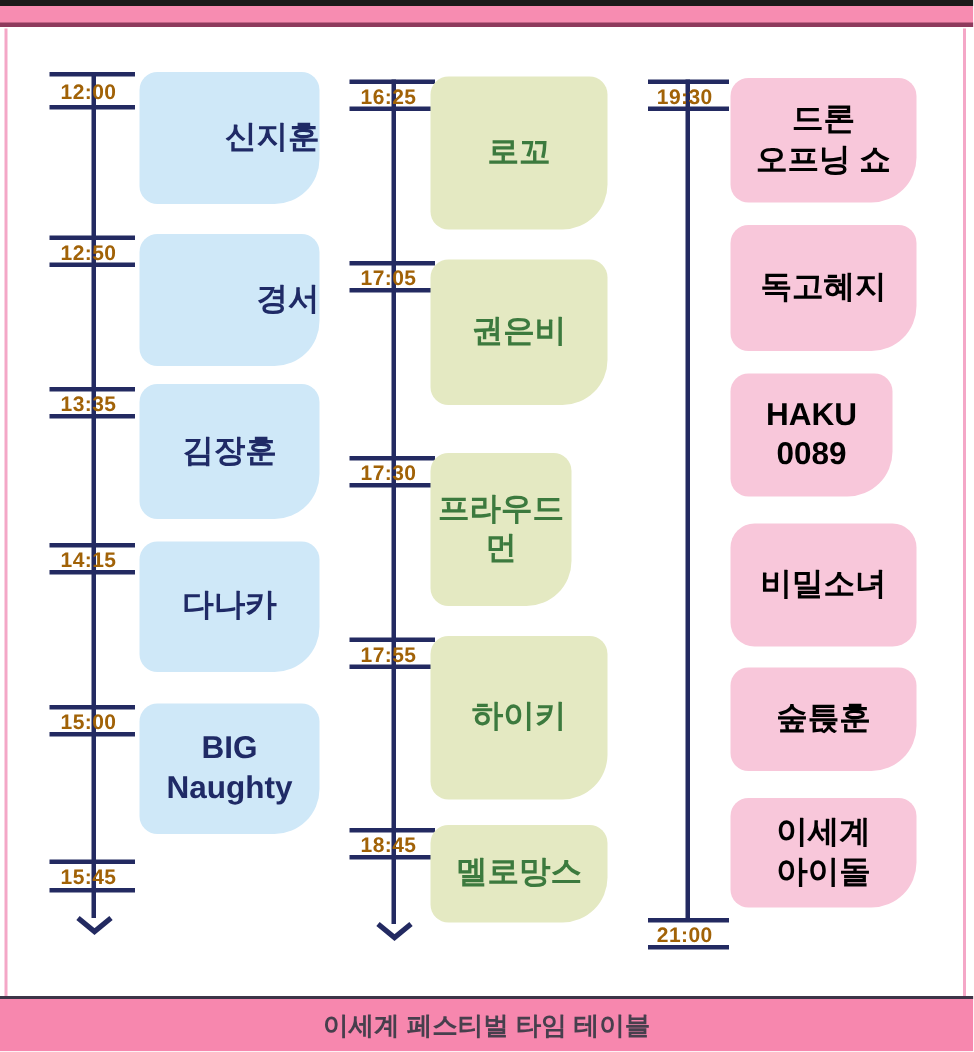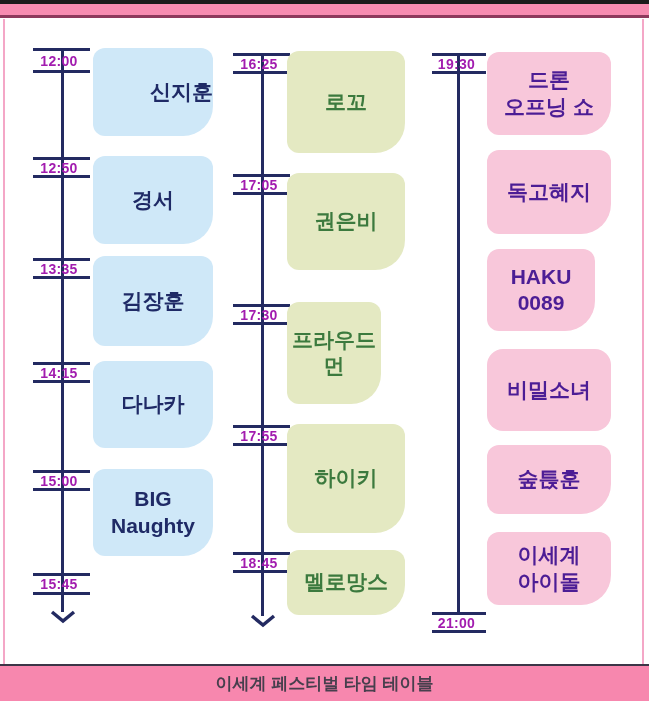--- a/index.html
+++ b/index.html
@@ -13,31 +13,31 @@
   .border-side.left  { left:3px; }
   .border-side.right { left:642px; }
 
   .vline { position:absolute; width:3px; background:#232a61; }
 
   .marker { position:absolute; }
   .marker .tick { position:absolute; left:0; width:100%; height:3px; background:#232a61; }
   .marker .tick.top { top:0; } .marker .tick.bottom { bottom:0; }
   .marker .time {
     position:absolute; left:0; right:5px; top:50%; transform:translateY(-50%);
-    text-align:center; font-weight:bold; font-size:14px; color:#a21caf; letter-spacing:.3px;
+    text-align:center; font-weight:bold; font-size:14px; color:#a16207; letter-spacing:.3px;
   }
 
   .box {
     position:absolute; border-radius:12px 12px 30px 12px;
     display:flex; align-items:center; justify-content:center; text-align:center;
     font-weight:bold; font-size:21px; line-height:1.25; white-space:pre-line;
   }
   .box.blue  { background:#cfe8f8; color:#1f2a66; }
   .box.green { background:#e4e9c2; color:#3c7a3e; }
-  .box.pink  { background:#f8c7da; color:#4c1d95; }
+  .box.pink  { background:#f8c7da; color:#000000; }
 
   .arrow-svg { position:absolute; }
 
   .caption {
     position:absolute; left:0; top:664px; width:649px; height:37px; box-sizing:border-box;
     background:#f787ae; border-top:2px solid #3c3547;
     display:flex; align-items:center; justify-content:center;
     font-weight:bold; font-size:17px; color:#473f4d;
   }
 </style>
@@ -82,21 +82,21 @@
     <div class="tick top"></div>
     <div class="time">15:45</div>
     <div class="tick bottom"></div>
   </div>
 
   <svg class="arrow-svg" style="left:50px; top:610px;" width="26" height="14">
     <polyline points="2,2 13,11 24,2" fill="none" stroke="#232a61" stroke-width="3.5"></polyline>
   </svg>
 
   <div class="box blue" style="left:93px; top:48px;  width:120px; height:88px;justify-content:flex-end;"><span>신지훈</span></div>
-  <div class="box blue" style="left:93px; top:156px; width:120px; height:88px;"><span>경서</span></div>
+  <div class="box blue" style="left:93px; top:156px; width:120px; height:88px;justify-content:flex-end;"><span>경서</span></div>
   <div class="box blue" style="left:93px; top:256px; width:120px; height:90px;"><span>김장훈</span></div>
   <div class="box blue" style="left:93px; top:361px; width:120px; height:87px;"><span>다나카</span></div>
   <div class="box blue" style="left:93px; top:469px; width:120px; height:87px;"><span>BIG
 Naughty</span></div>
 
   <div class="vline" style="left:261px; top:53px; height:563px;"></div>
 
   <div class="marker" style="left:233px; top:53px; width:57px; height:21px;">
     <div class="tick top"></div>
     <div class="time">16:25</div>

